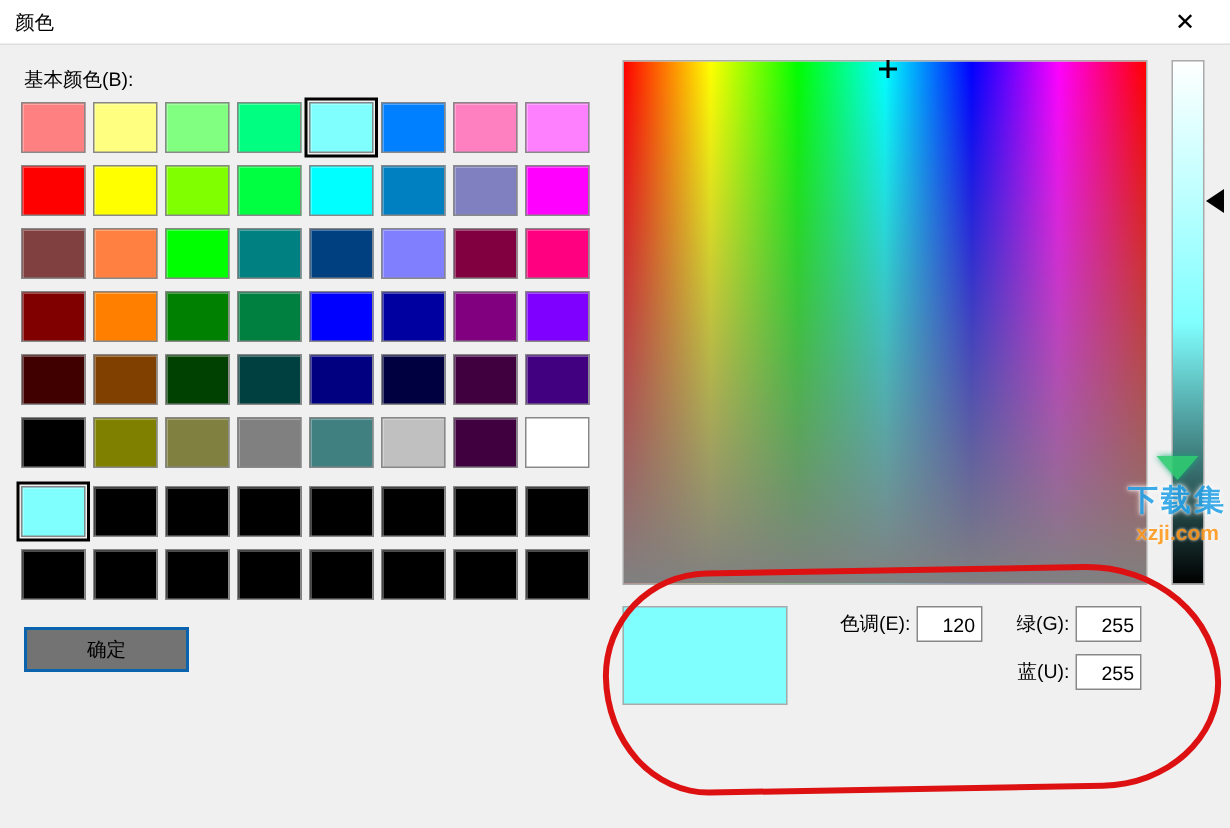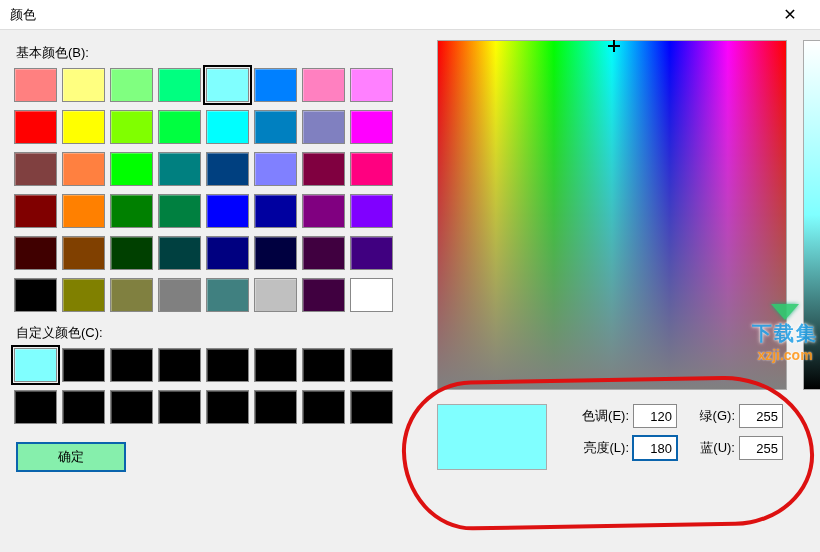--- a/index.html
+++ b/index.html
@@ -25,21 +25,21 @@
   .titlebar .title { flex: 1; }
   .close-btn {
     width: 40px; height: 30px;
     display: flex; align-items: center; justify-content: center;
     font-size: 16px;
     cursor: pointer;
   }
   .body {
     display: flex;
     padding: 10px 14px 6px 14px;
-    gap: 28px;
+    gap: 6px;
   }
   .left { width: 395px; }
   .right { flex: 1; position: relative; }
   .section-label { margin: 4px 0 6px 2px; }
   .swatch-grid {
     display: grid;
     grid-template-columns: repeat(8, 43px);
     grid-auto-rows: 34px;
     gap: 8px 5px;
     margin-bottom: 12px;
@@ -61,21 +61,21 @@
     width: 380px; height: 34px;
     background: #e9e9e9;
     border: 1px solid #bbb;
     color: #888;
     display: flex; align-items: center; justify-content: center;
     margin-bottom: 10px;
   }
   .bottom-btns { display: flex; gap: 18px; padding: 4px 0 0 2px;}
   .btn {
     width: 110px; height: 30px;
-    background: #86efac;
+    background: #737373;
     border: 1px solid #888;
     display: flex; align-items: center; justify-content: center;
     cursor: pointer;
   }
   .btn.primary { border: 2px solid #0a64ad; }
   .gradient-area {
     position: relative;
     width: 350px; height: 350px;
     border: 1px solid #aaa;
     background:
@@ -245,21 +245,20 @@
         <div class="swatch" style="background: rgb(0, 0, 0);"></div>
         <div class="swatch" style="background: rgb(128, 128, 0);"></div>
         <div class="swatch" style="background: rgb(128, 128, 64);"></div>
         <div class="swatch" style="background: rgb(128, 128, 128);"></div>
         <div class="swatch" style="background: rgb(64, 128, 128);"></div>
         <div class="swatch" style="background: rgb(192, 192, 192);"></div>
         <div class="swatch" style="background: rgb(64, 0, 64);"></div>
         <div class="swatch" style="background: rgb(255, 255, 255);"></div>
       </div>
 
-    <div class="section-label">自定义颜色(C):</div>
     <div class="custom-grid" id="custom-grid">
         <div class="swatch selected" style="background: rgb(128, 255, 255);"></div>
         <div class="swatch" style="background: rgb(0, 0, 0);"></div>
         <div class="swatch" style="background: rgb(0, 0, 0);"></div>
         <div class="swatch" style="background: rgb(0, 0, 0);"></div>
         <div class="swatch" style="background: rgb(0, 0, 0);"></div>
         <div class="swatch" style="background: rgb(0, 0, 0);"></div>
         <div class="swatch" style="background: rgb(0, 0, 0);"></div>
         <div class="swatch" style="background: rgb(0, 0, 0);"></div>
         <div class="swatch" style="background: rgb(0, 0, 0);"></div>
@@ -289,24 +288,20 @@
 
     <div class="preview-row">
       <div style="position:relative">
         <div class="preview-box" id="preview-box" style="background: rgb(128, 255, 255);"></div>
       </div>
       <div class="value-cols">
         <div class="value-col">
           <div class="vrow">
             <span class="vlabel">色调(E):</span>
             <input class="vinput" value="120" style="">
-          </div>
-          <div class="vrow">
-            <span class="vlabel">亮度(L):</span>
-            <input class="vinput focus" value="180" style="">
           </div>
         </div>
         <div class="value-col">
           <div class="vrow">
             <span class="vlabel" style="width:48px">绿(G):</span>
             <input class="vinput" value="255" style="">
           </div>
           <div class="vrow">
             <span class="vlabel" style="width:48px">蓝(U):</span>
             <input class="vinput" value="255" style="">

